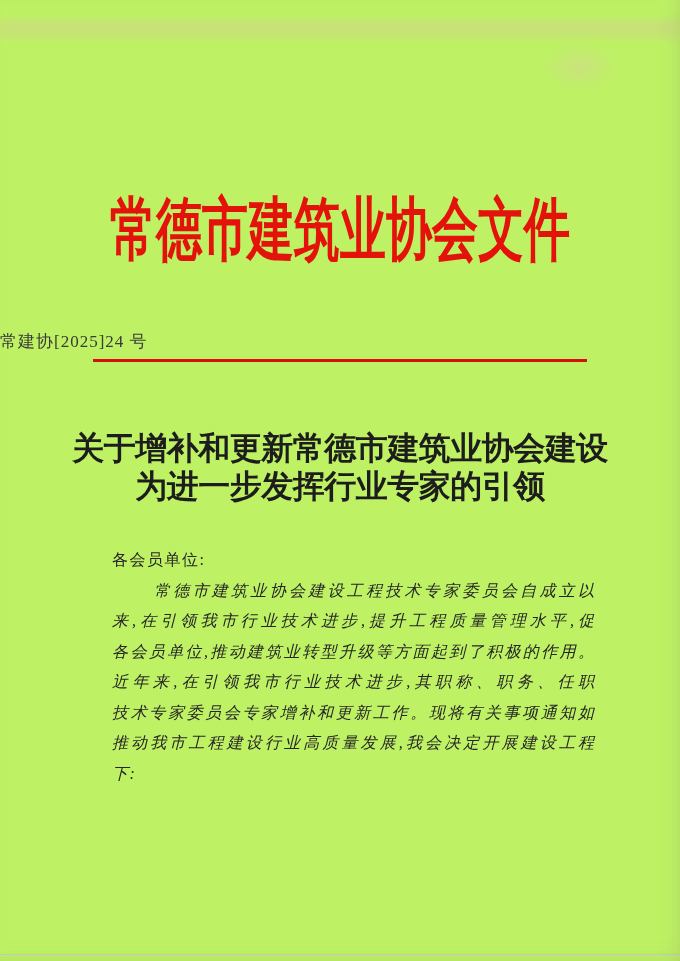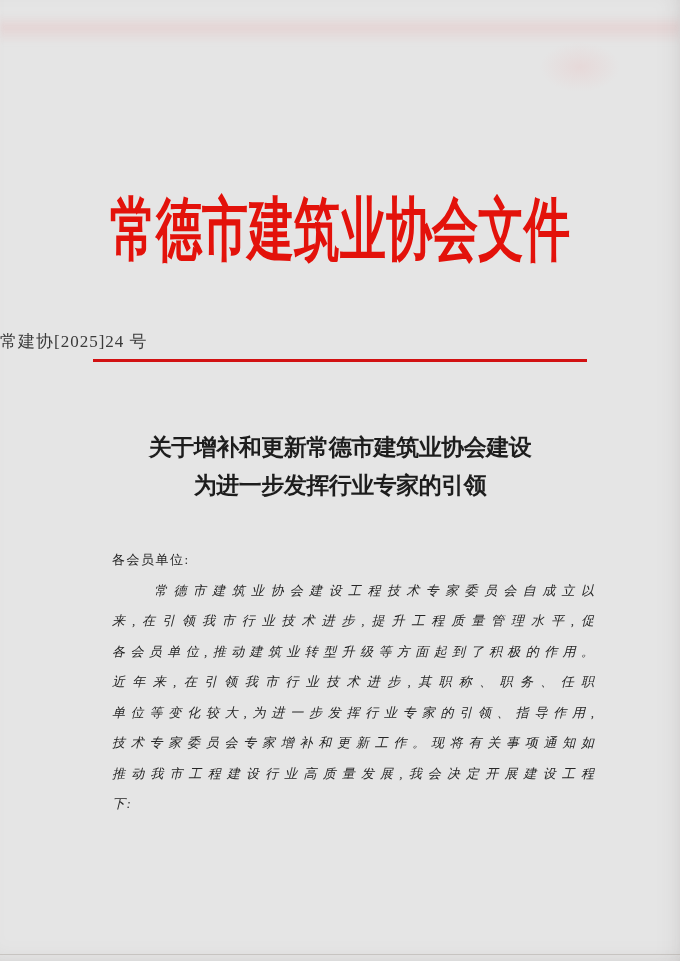--- a/index.html
+++ b/index.html
@@ -5,21 +5,21 @@
   html, body { margin: 0; padding: 0; }
   body {
     background: #8a8a8a;
     font-family: "Liberation Serif", serif;
   }
   .page {
     position: relative;
     width: 680px;
     height: 961px;
     margin: 0 auto;
-    background: #e5e5e5;
+    background: #bef264;
     overflow: hidden;
     color: #272727;
   }
   
   .scan-band-top {
     position: absolute;
     top: 14px; left: 0; width: 100%; height: 30px;
     background: linear-gradient(to bottom,
       rgba(234,190,190,0) 0%,
       rgba(230,178,178,0.30) 45%,
@@ -77,31 +77,31 @@
     position: absolute;
     top: 359px; left: 93px;
     width: 494px; height: 3px;
   }
 
   .doc-title {
     position: absolute;
     top: 429px; left: 0; width: 100%;
     text-align: center;
     font-weight: bold;
-    font-size: 23px;
+    font-size: 32px;
     line-height: 38px;
     color: #1d1d1d;
     letter-spacing: -0.5px;
   }
 
   .body-text {
     position: absolute;
     top: 545px; left: 112px;
     width: 482px;
-    font-size: 13px;
+    font-size: 16px;
     line-height: 30.5px;
     color: #262626;
   }
   .salutation {
     letter-spacing: 1.5px;
   }
   .body-line {
     text-align: justify;
     text-align-last: justify;
     font-style: italic;
@@ -135,21 +135,20 @@
     <div class="title-line">关于增补和更新常德市建筑业协会建设</div>
     <div class="title-line">为进一步发挥行业专家的引领</div>
   </div>
 
   <div class="body-text">
     <div class="salutation">各会员单位:</div>
     <div class="body-line indent">常德市建筑业协会建设工程技术专家委员会自成立以</div>
     <div class="body-line">来,在引领我市行业技术进步,提升工程质量管理水平,促</div>
     <div class="body-line">各会员单位,推动建筑业转型升级等方面起到了积极的作用。</div>
     <div class="body-line">近年来,在引领我市行业技术进步,其职称、职务、任职</div>
-    <div class="body-line">单位等变化较大,为进一步发挥行业专家的引领、指导作用,</div>
     <div class="body-line">技术专家委员会专家增补和更新工作。现将有关事项通知如</div>
     <div class="body-line">推动我市工程建设行业高质量发展,我会决定开展建设工程</div>
     <div class="body-line short">下:</div>
   </div>
 
   <div class="bottom-edge"></div>
   <div class="page-vignette"></div>
 </div>
 
 </body></html>

